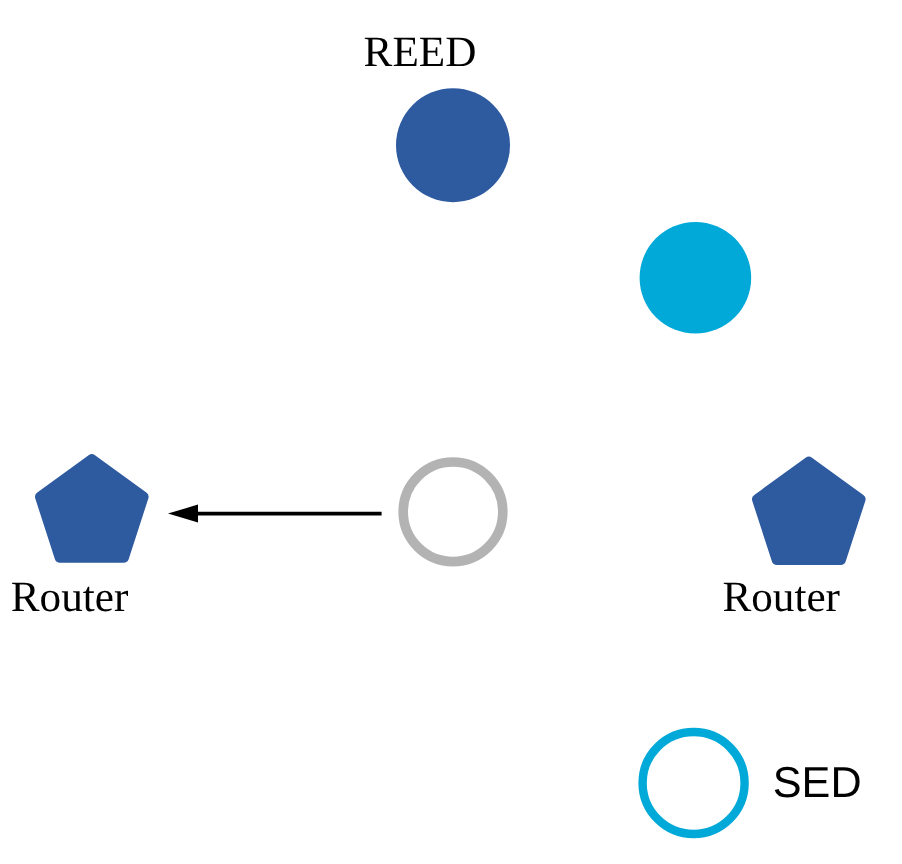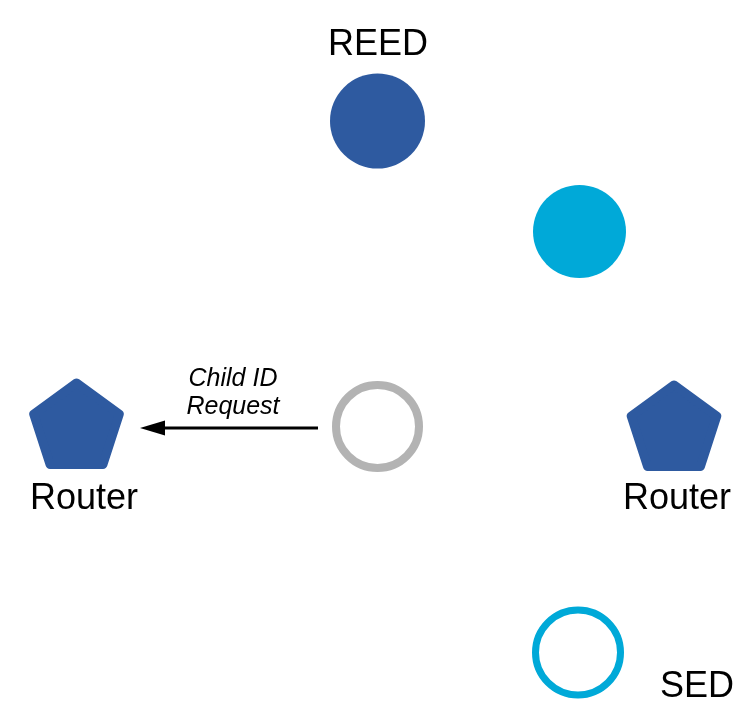--- a/index.html
+++ b/index.html
@@ -22,21 +22,21 @@
   }
   .node-label {
     position: absolute;
     color: #000000;
     font-size: 36px;
     line-height: 42px;
     white-space: nowrap;
   }
   .centered {
     width: 150px;
-    text-align: center;
+    font-family: Liberation Serif, serif;
   }
   .edge-label {
     position: absolute;
     left: 158px;
     top: 363px;
     width: 150px;
     text-align: center;
     color: #000000;
     font-size: 25px;
     line-height: 28px;
@@ -71,20 +71,16 @@
     </g>
   </svg>
 
   <div class="node-label centered" style="left:303px; top:22px;">REED</div>
 
 
   <div class="node-label centered" style="left:9px; top:476px;">Router</div>
 
   <div class="node-label centered" style="left:602px; top:476px;">Router</div>
 
-  <div class="node-label" style="left:660px; top:631px;margin-top:33px;">SED</div>
+  <div class="node-label" style="left:644px; top:631px;">SED</div>
 
-  <div class="edge-label">
-    <span>Child ID</span>
-    <span>Request</span>
-  </div>
 
 </div>
 
 </body></html>

